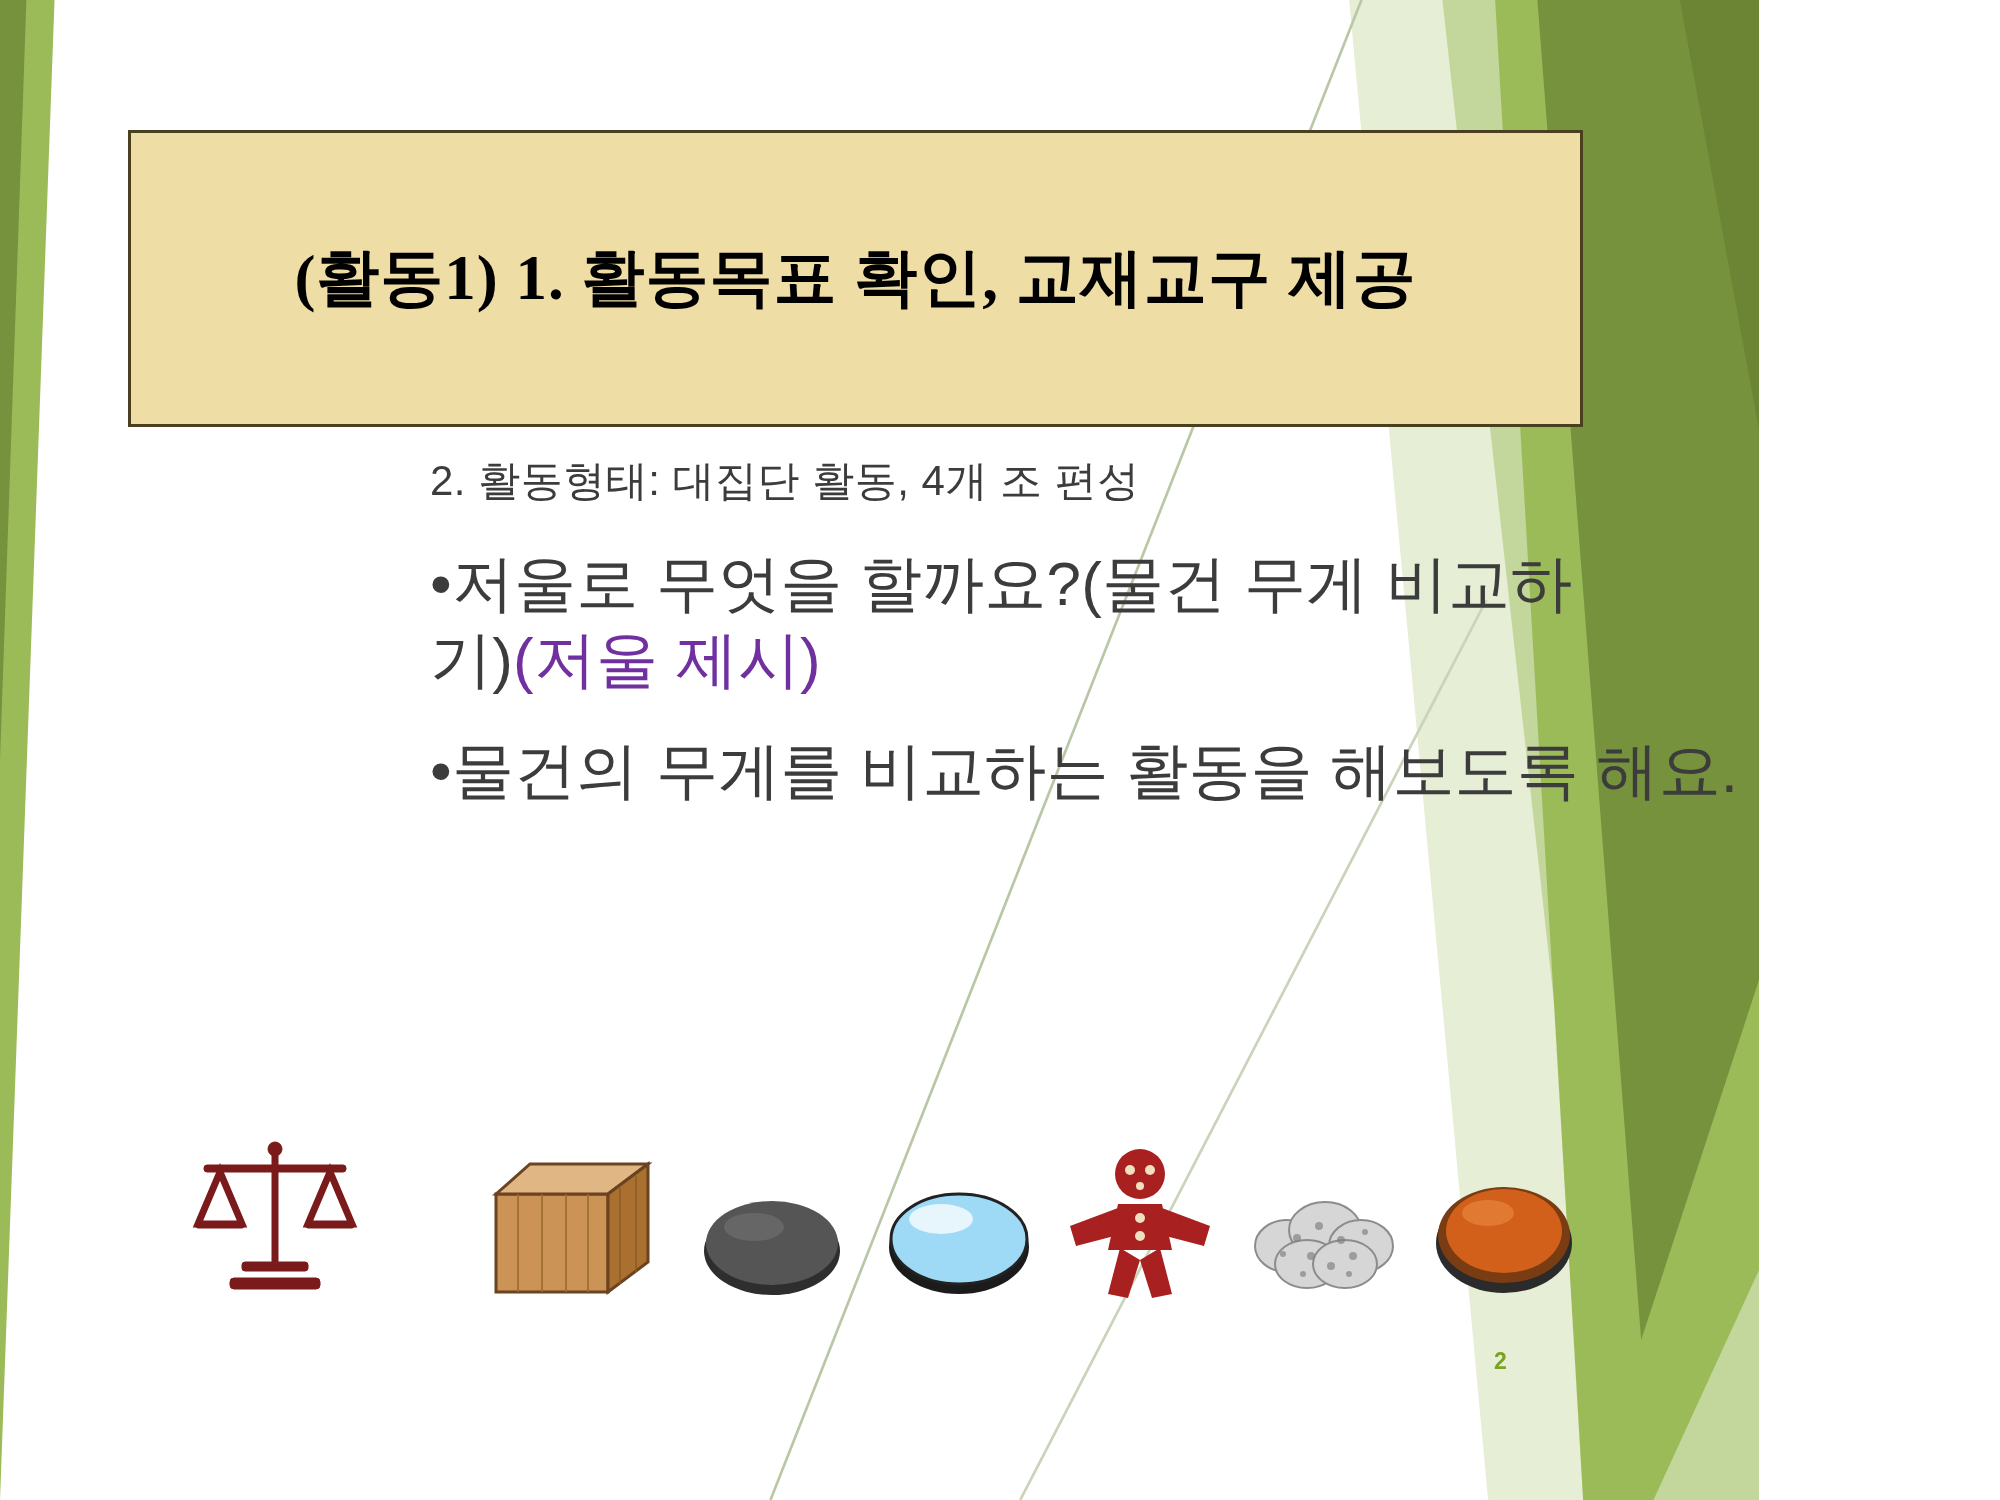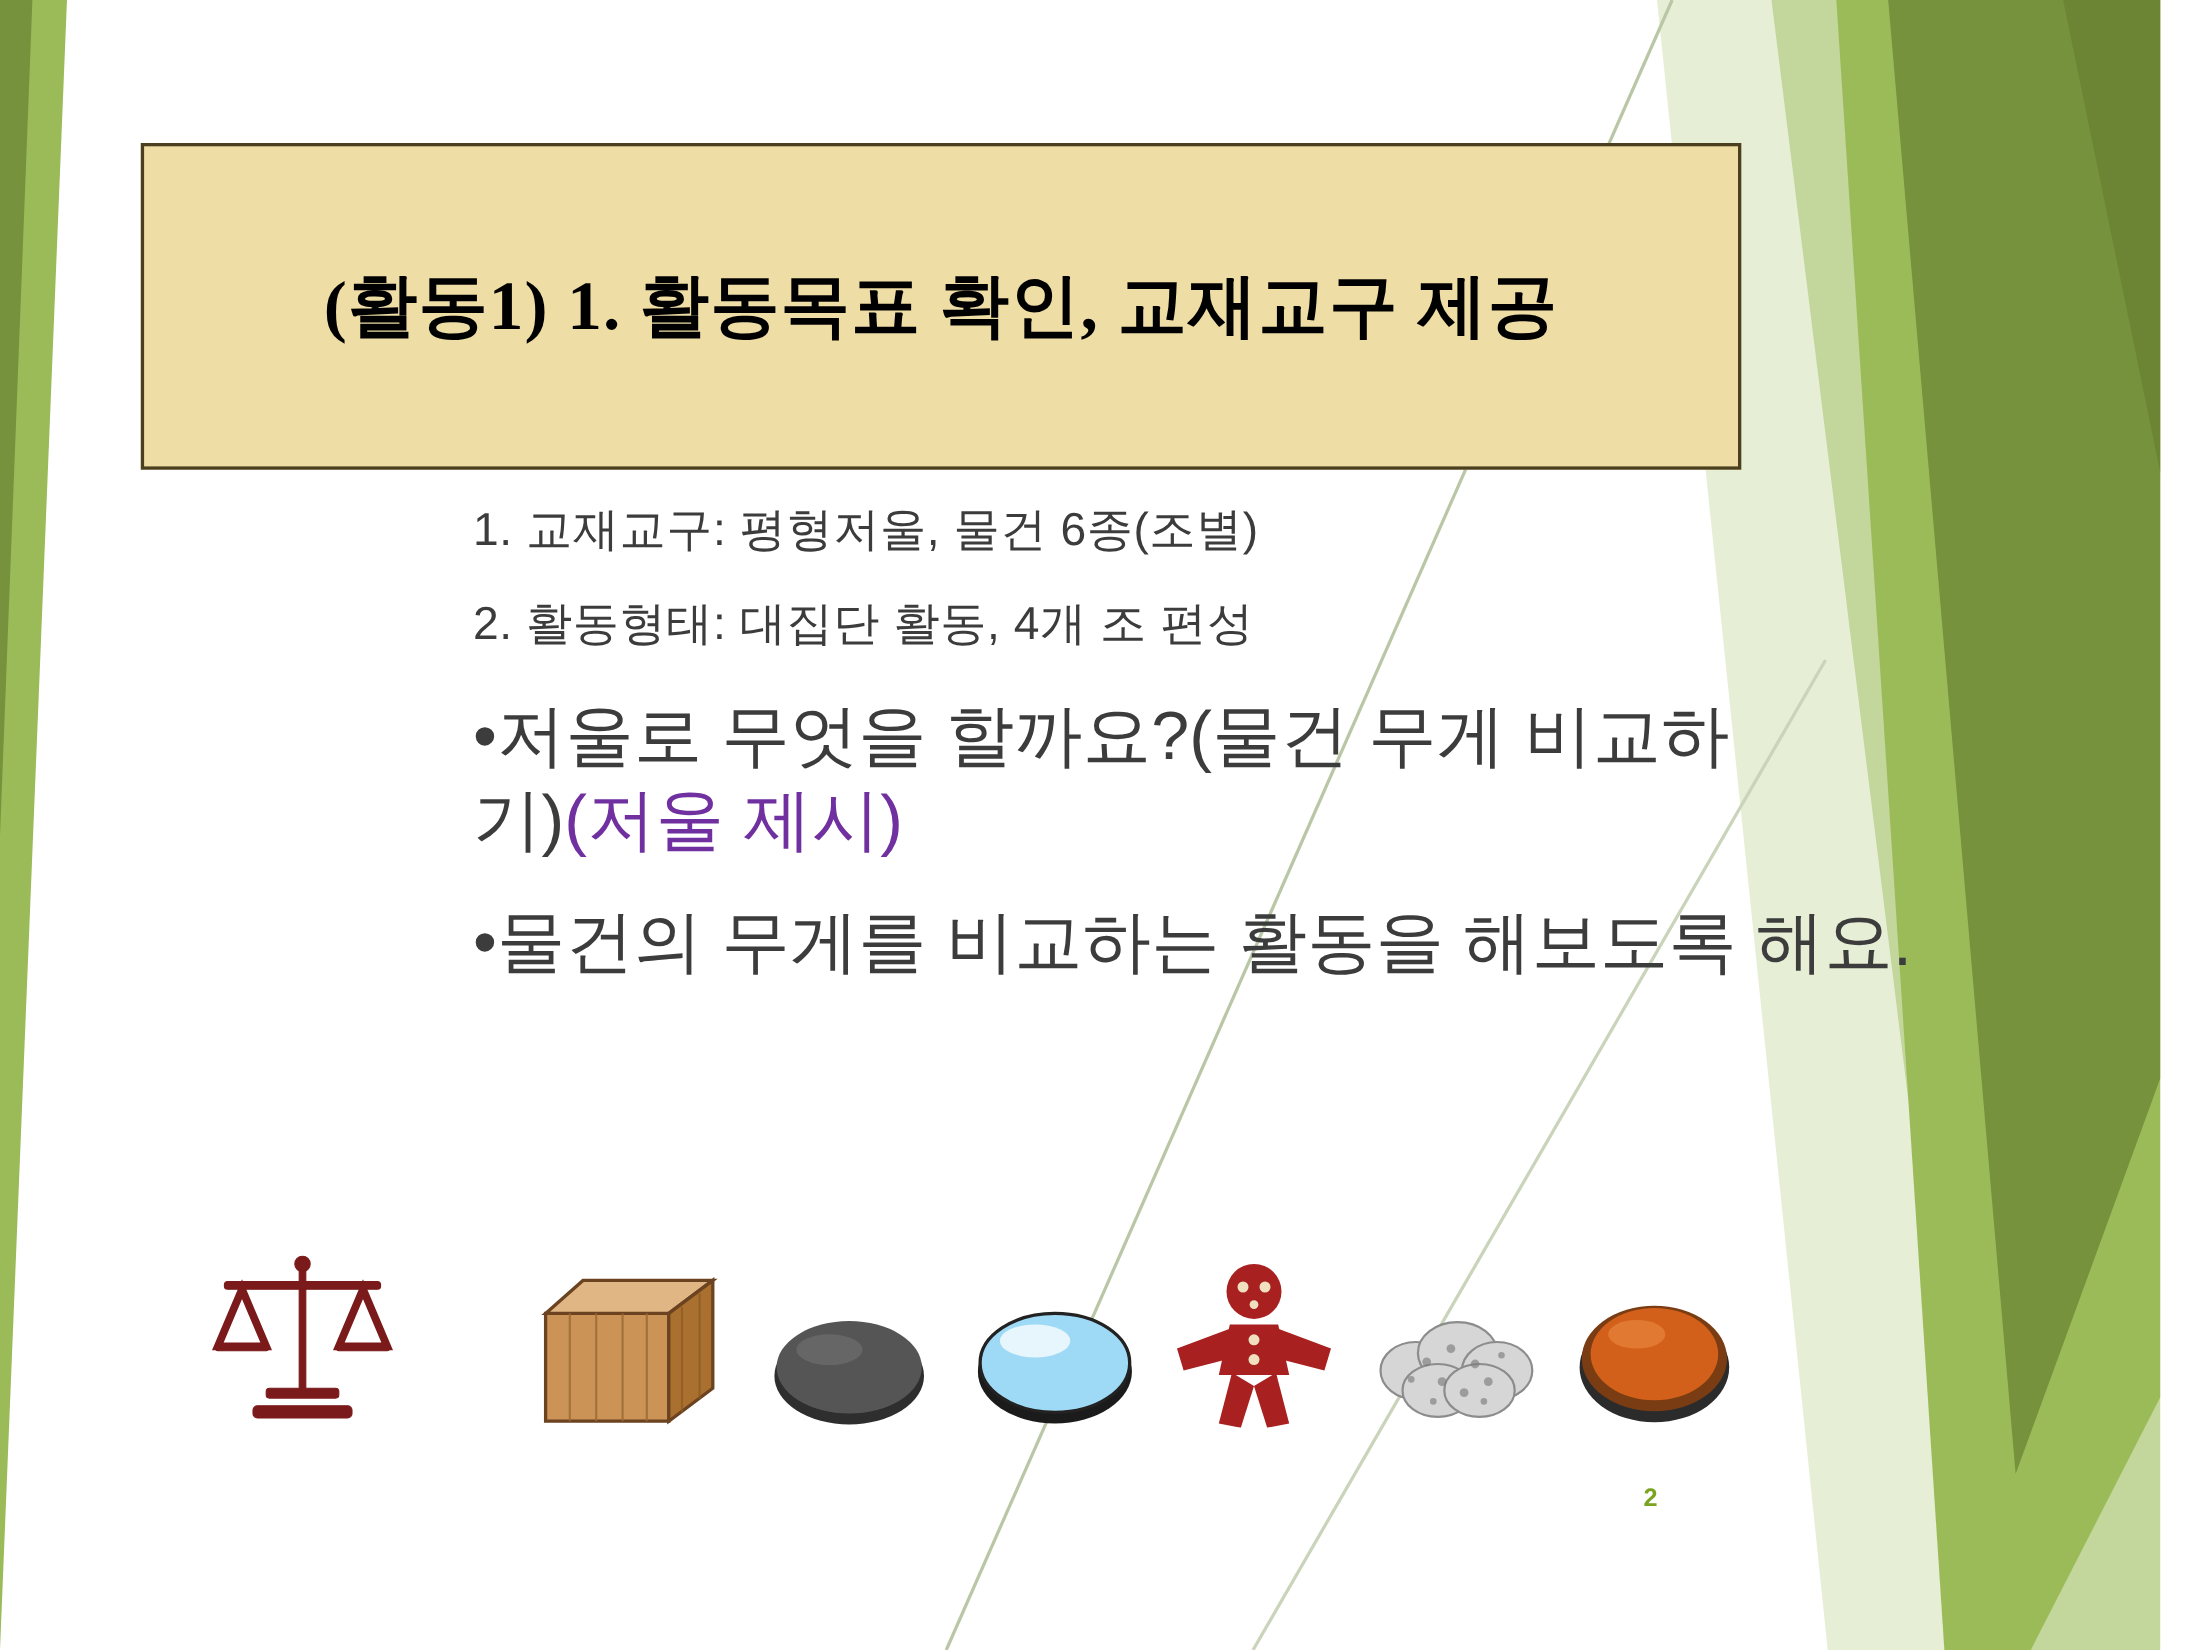--- a/index.html
+++ b/index.html
@@ -5,21 +5,21 @@
   html, body {
     margin: 0;
     padding: 0;
     background: #ffffff;
   }
   body {
     font-family: "Liberation Sans", sans-serif;
   }
   .slide {
     position: relative;
-    width: 1964px;
+    width: 1759px;
     height: 1500px;
     background: #ffffff;
     overflow: hidden;
   }
 
   
   .bg-layer {
     position: absolute;
     inset: 0;
     width: 100%;
@@ -153,21 +153,20 @@
     <line x1="1548" y1="0" x2="876" y2="1500" stroke="#b9c7a6" stroke-width="3"></line>
     <line x1="1690" y1="600" x2="1160" y2="1500" stroke="#c9d4bb" stroke-width="3"></line>
   </svg>
 
   <div class="title-box">
     <div class="title-text">(활동1) 1. 활동목표 확인, 교재교구 제공</div>
   </div>
 
   <div class="body-block">
 
-    <div class="num-line">1. 교재교구: 평형저울, 물건 6종(조별)</div>
     <div class="num-line">2. 활동형태: 대집단 활동, 4개 조 편성</div>
 
     <div class="bullet-line">
       <span class="dot">•</span><span>저울로 무엇을 할까요?(물건 무게 비교하기)</span><span class="hl">(저울 제시)</span>
     </div>
 
 
     <div class="bullet-line bullet-last">
       <span class="dot">•</span><span>물건의 무게를 비교하는 활동을 해보도록 해요.</span>
     </div>

